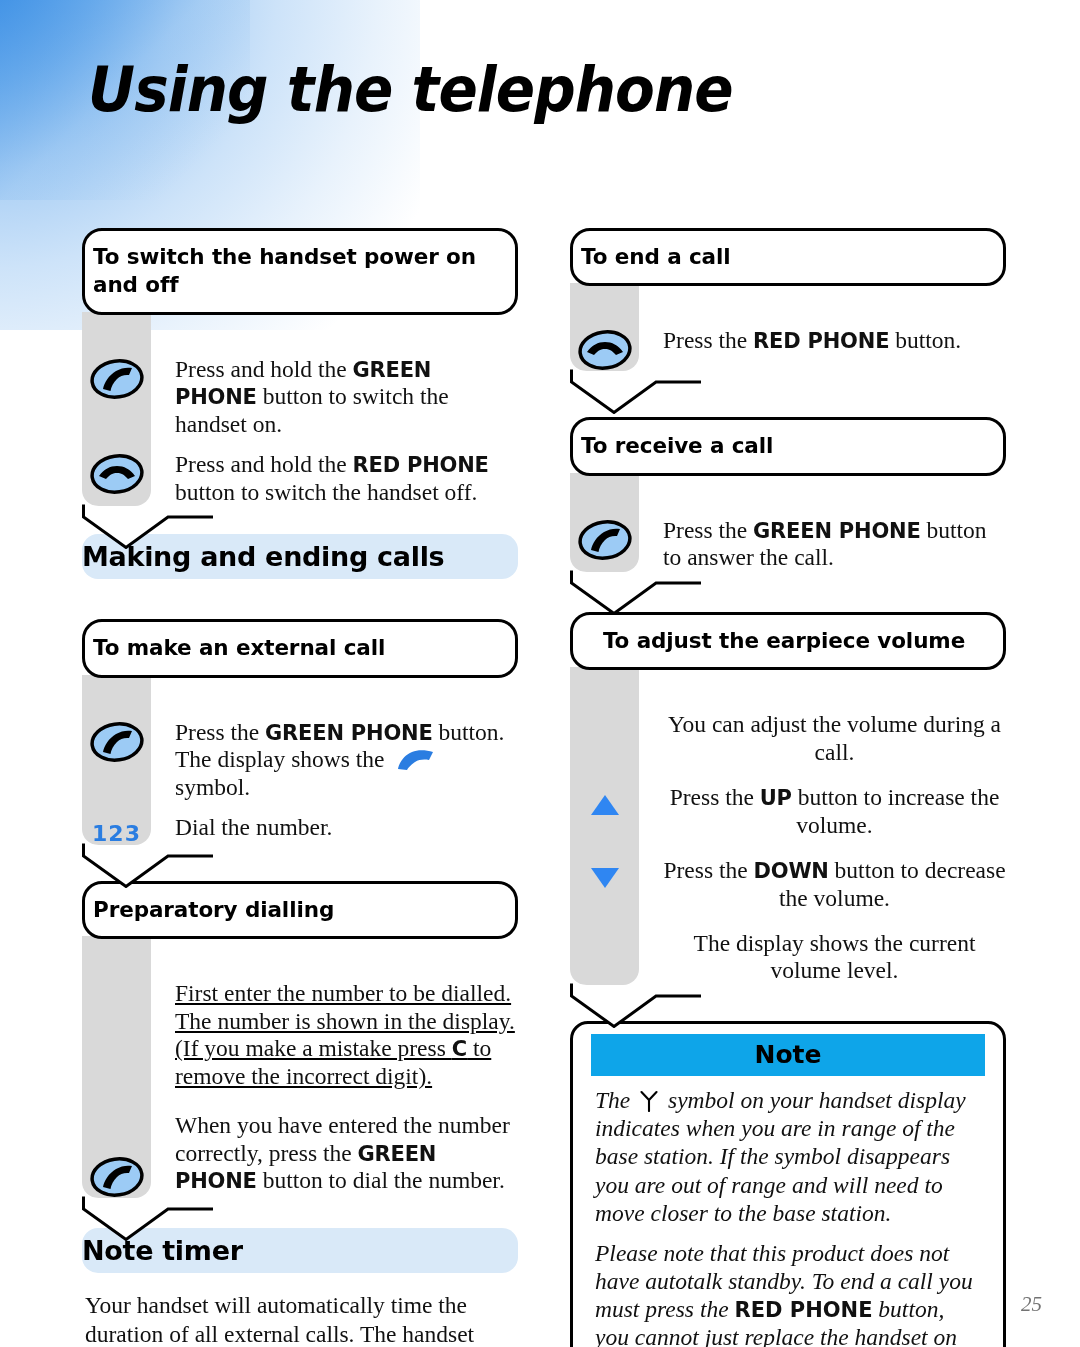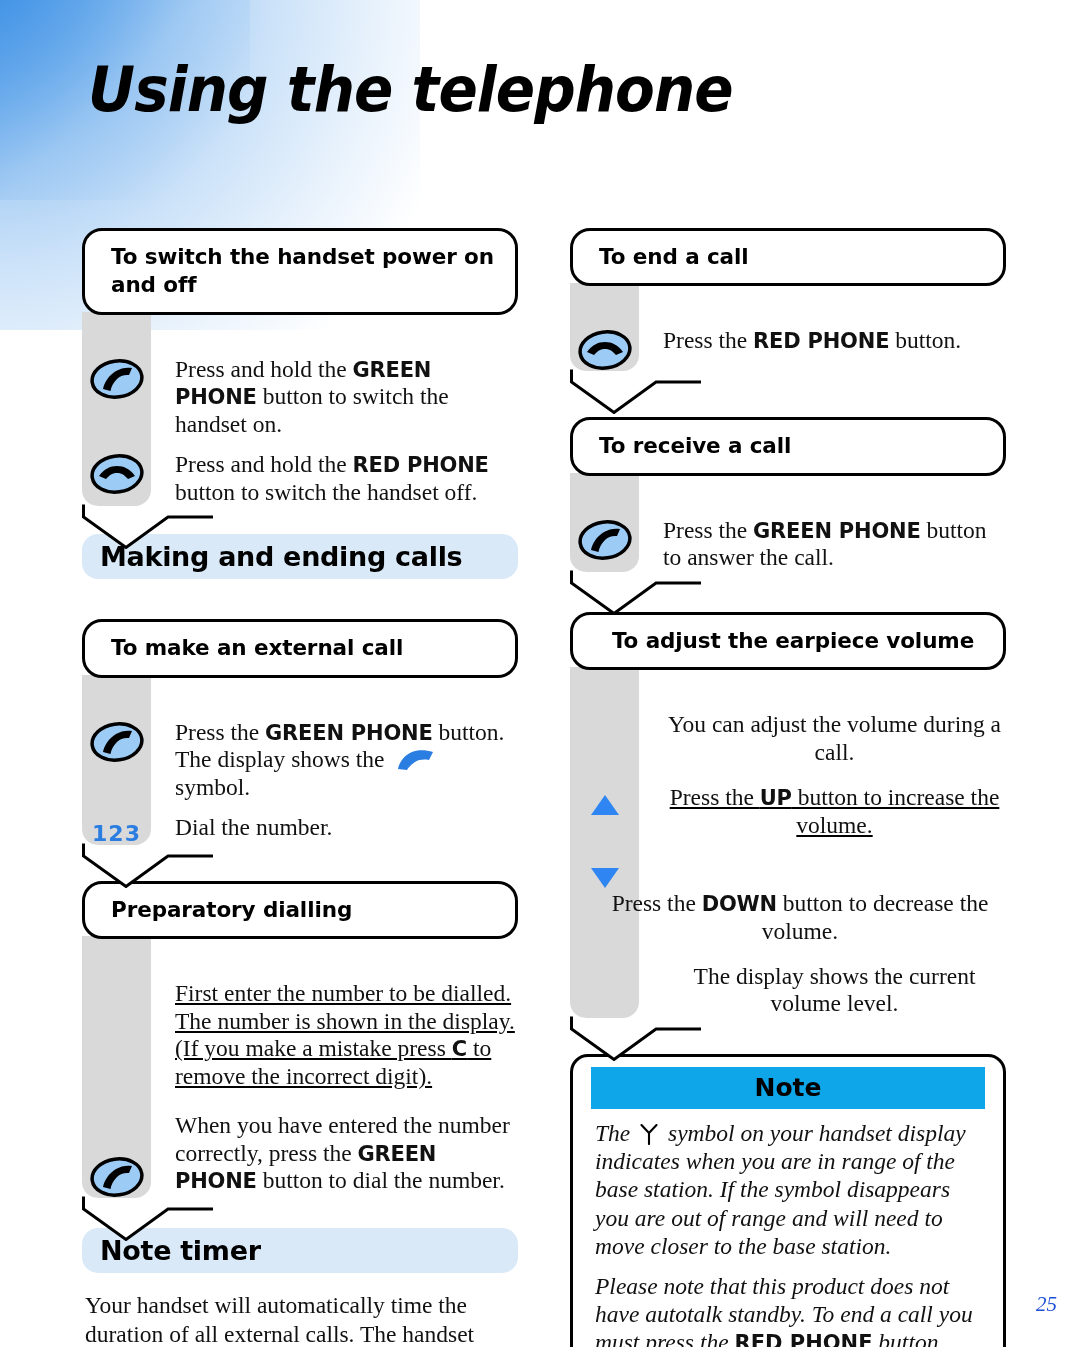--- a/index.html
+++ b/index.html
@@ -43,21 +43,21 @@
   .col-left{left:82px;}
   .col-right{left:570px;}
 
   
   .block{position:relative;}
   .bubble{
     position:relative;
     border:3px solid #000;
     border-radius:20px;
     background:#fff;
-    padding:12px 16px 12px 26px;
+    padding:12px 16px 12px 8px;
     box-sizing:border-box;
     z-index:3;
   }
   .bubble-title{
     font-family:"DejaVu Sans", sans-serif;
     font-weight:bold;
     font-size:21.5px;
     line-height:1.32;
     color:#000;
     letter-spacing:-.1px;
@@ -133,21 +133,20 @@
     vertical-align:-3px;
     margin:0 6px;
   }
 
   
   .section-head{
     background:#d9e9f8;
     border-radius:16px;
     height:45px;
     display:flex;align-items:center;
-    padding-left:18px;
     box-sizing:border-box;
   }
   .section-head span{
     font-family:"DejaVu Sans", sans-serif;
     font-weight:bold;
     font-size:27px;
     color:#000;
     letter-spacing:-.3px;
   }
 
@@ -194,25 +193,25 @@
     font-weight:bold;font-style:normal;
     font-size:21px;
   }
   .antenna{
     display:inline-block;width:20px;height:22px;
     vertical-align:-4px;margin:0 3px;
   }
 
   
   .page-number{
-    position:absolute;right:23px;bottom:30px;
+    position:absolute;right:38px;bottom:30px;
     font-family:"Liberation Serif", serif;
     font-style:italic;
     font-size:21px;
-    color:#1d4ed8;
+    color:#737373;
   }
 </style>
 </head>
 <body>
 
 <div class="page">
 
   <div class="corner-wash"></div>
   <div class="corner-wash2"></div>
 
@@ -399,30 +398,30 @@
       </div>
       <div class="body-area">
         <div class="rail" style="height:100%;"></div>
         <div class="rows">
 
           <div class="row" style="margin-bottom:18px;">
             <div class="gutter"></div>
             <div class="rowtext">You can adjust the volume during a call.</div>
           </div>
 
-          <div class="row" style="margin-bottom:18px;text-decoration:underline;">
+          <div class="row" style="margin-bottom:18px;">
             <div class="gutter">
               <svg class="tri" viewBox="0 0 30 24">
                   <polygon points="15,2 29,22 1,22" fill="#2f86f2"></polygon>
                 </svg>
             </div>
             <div class="rowtext">Press the <b>UP</b> button to increase the volume.</div>
           </div>
 
-          <div class="row" style="margin-bottom:18px;flex-direction:column;">
+          <div class="row" style="margin-bottom:18px;">
             <div class="gutter">
               <svg class="tri" viewBox="0 0 30 24">
                   <polygon points="1,2 29,2 15,22" fill="#2f86f2"></polygon>
                 </svg>
             </div>
             <div class="rowtext">Press the <b>DOWN</b> button to decrease the volume.</div>
           </div>
 
           <div class="row">
             <div class="gutter"></div>

